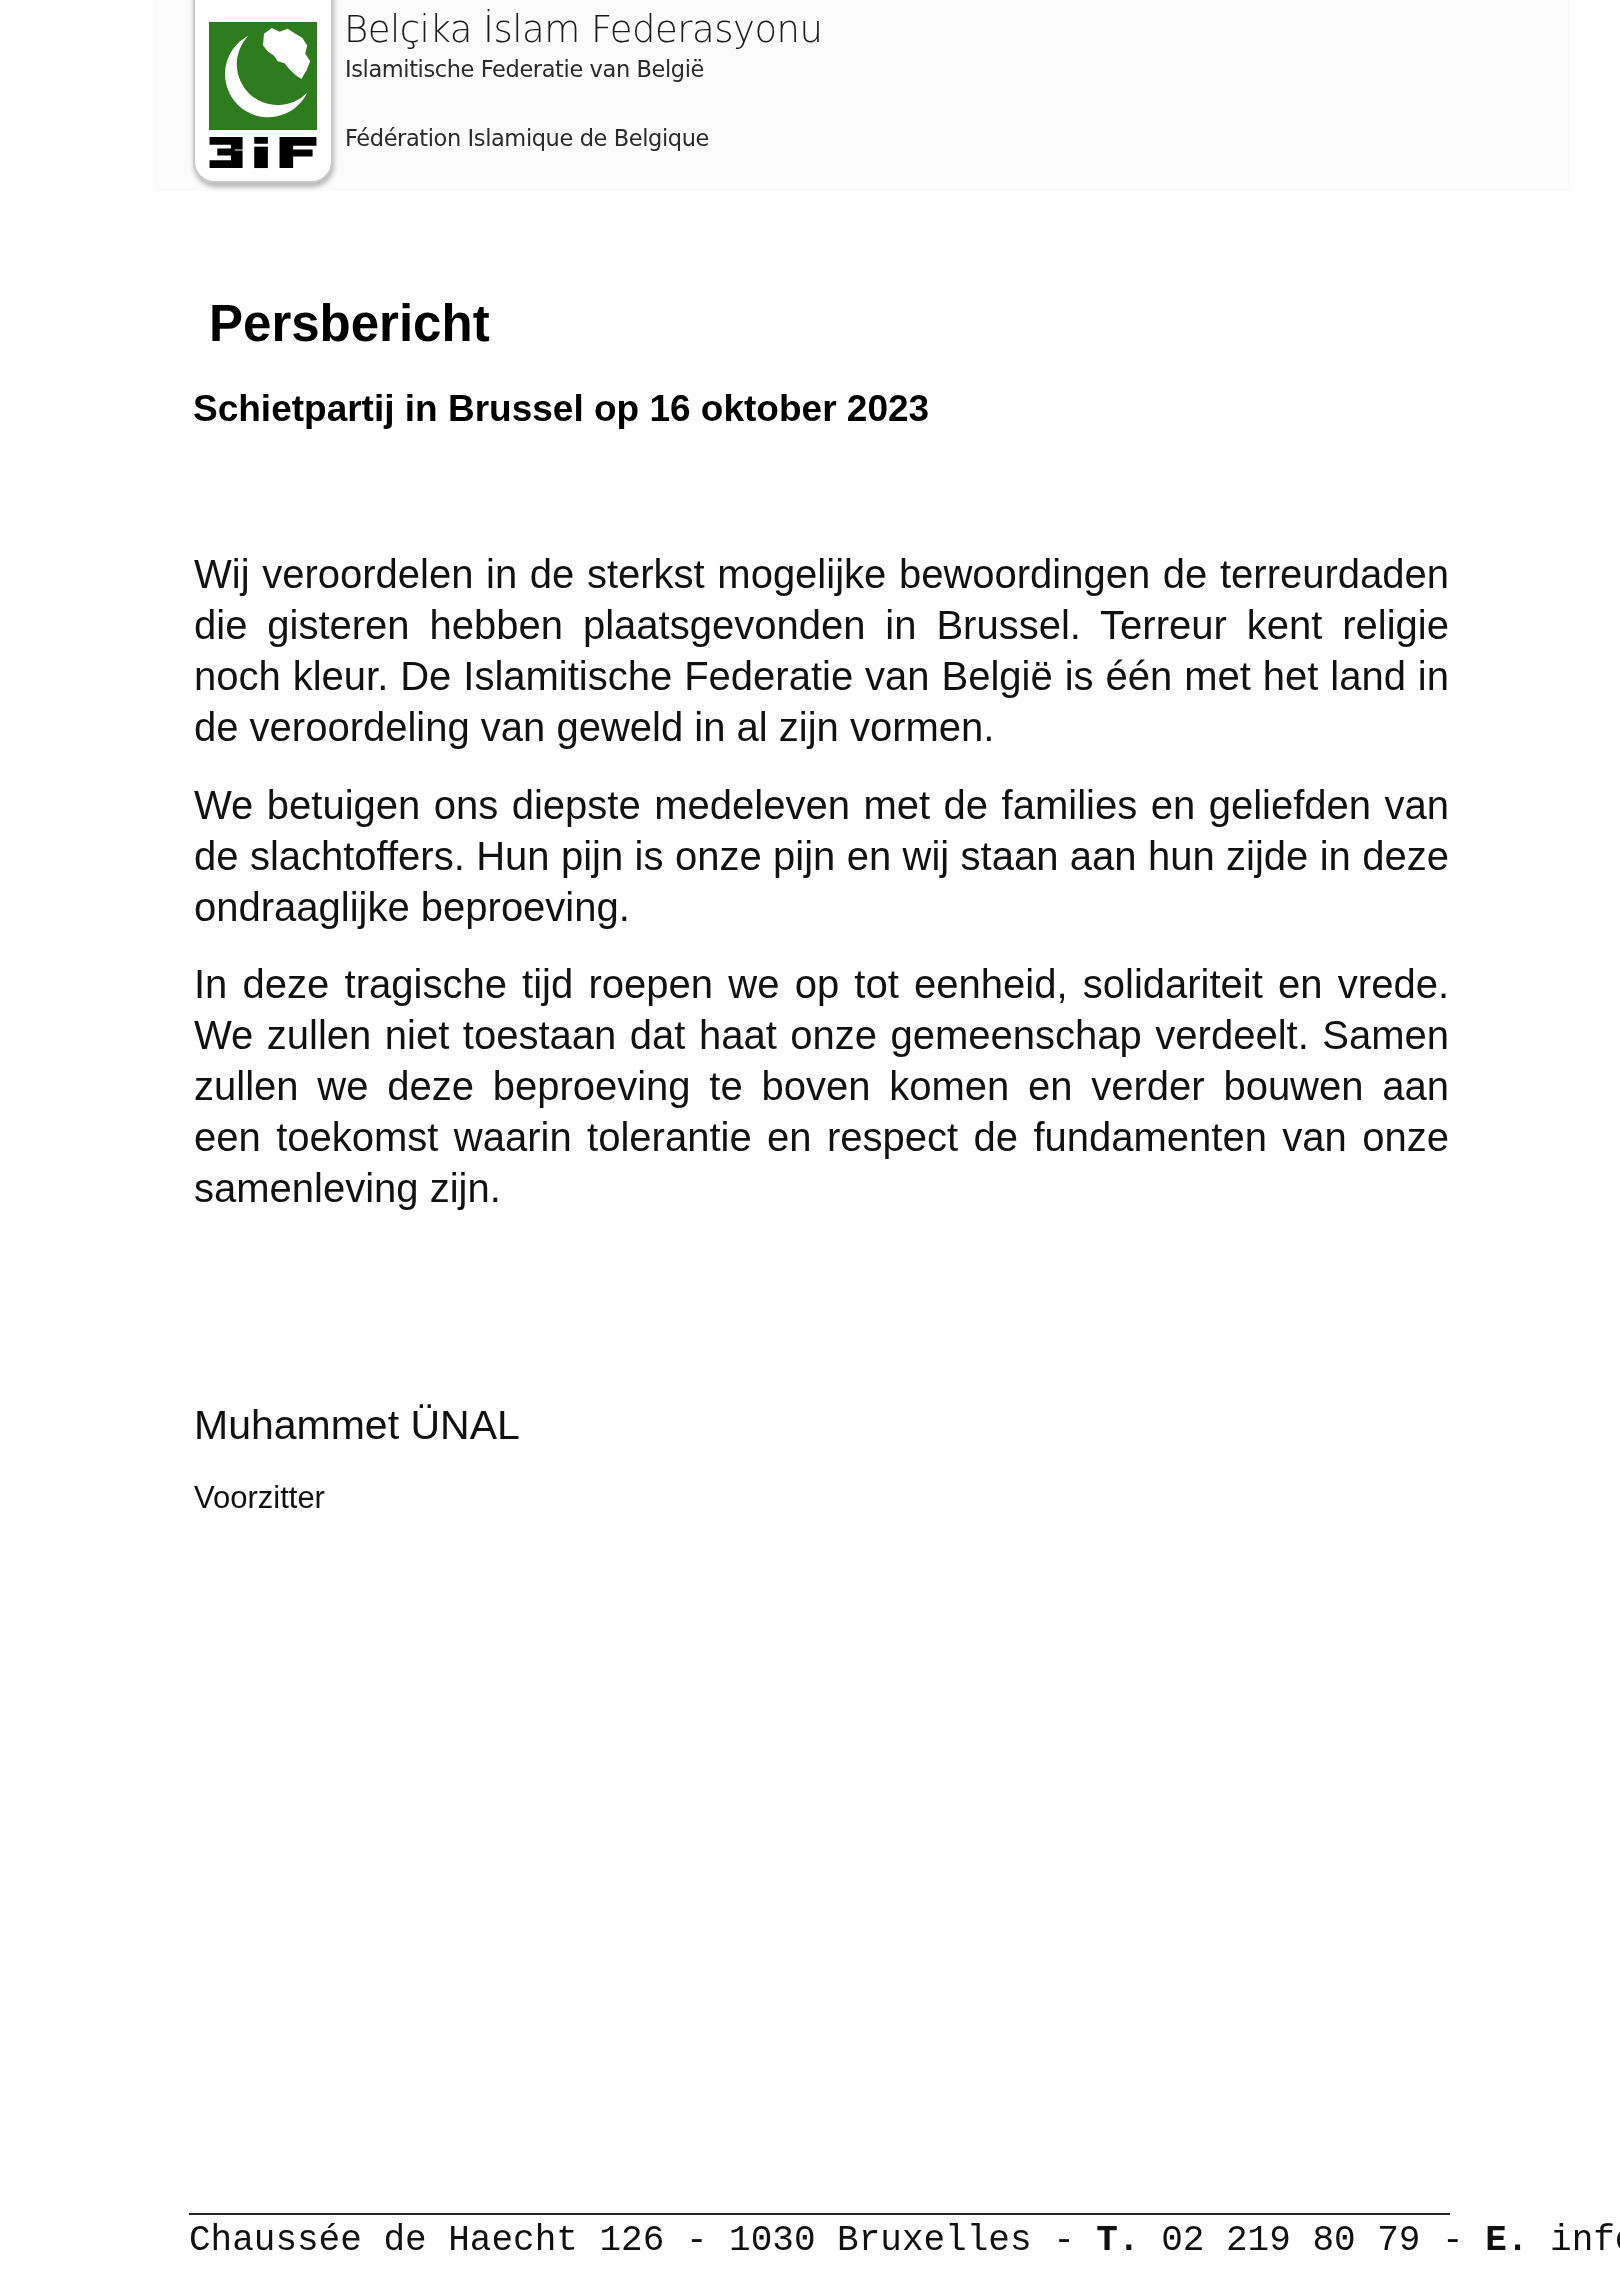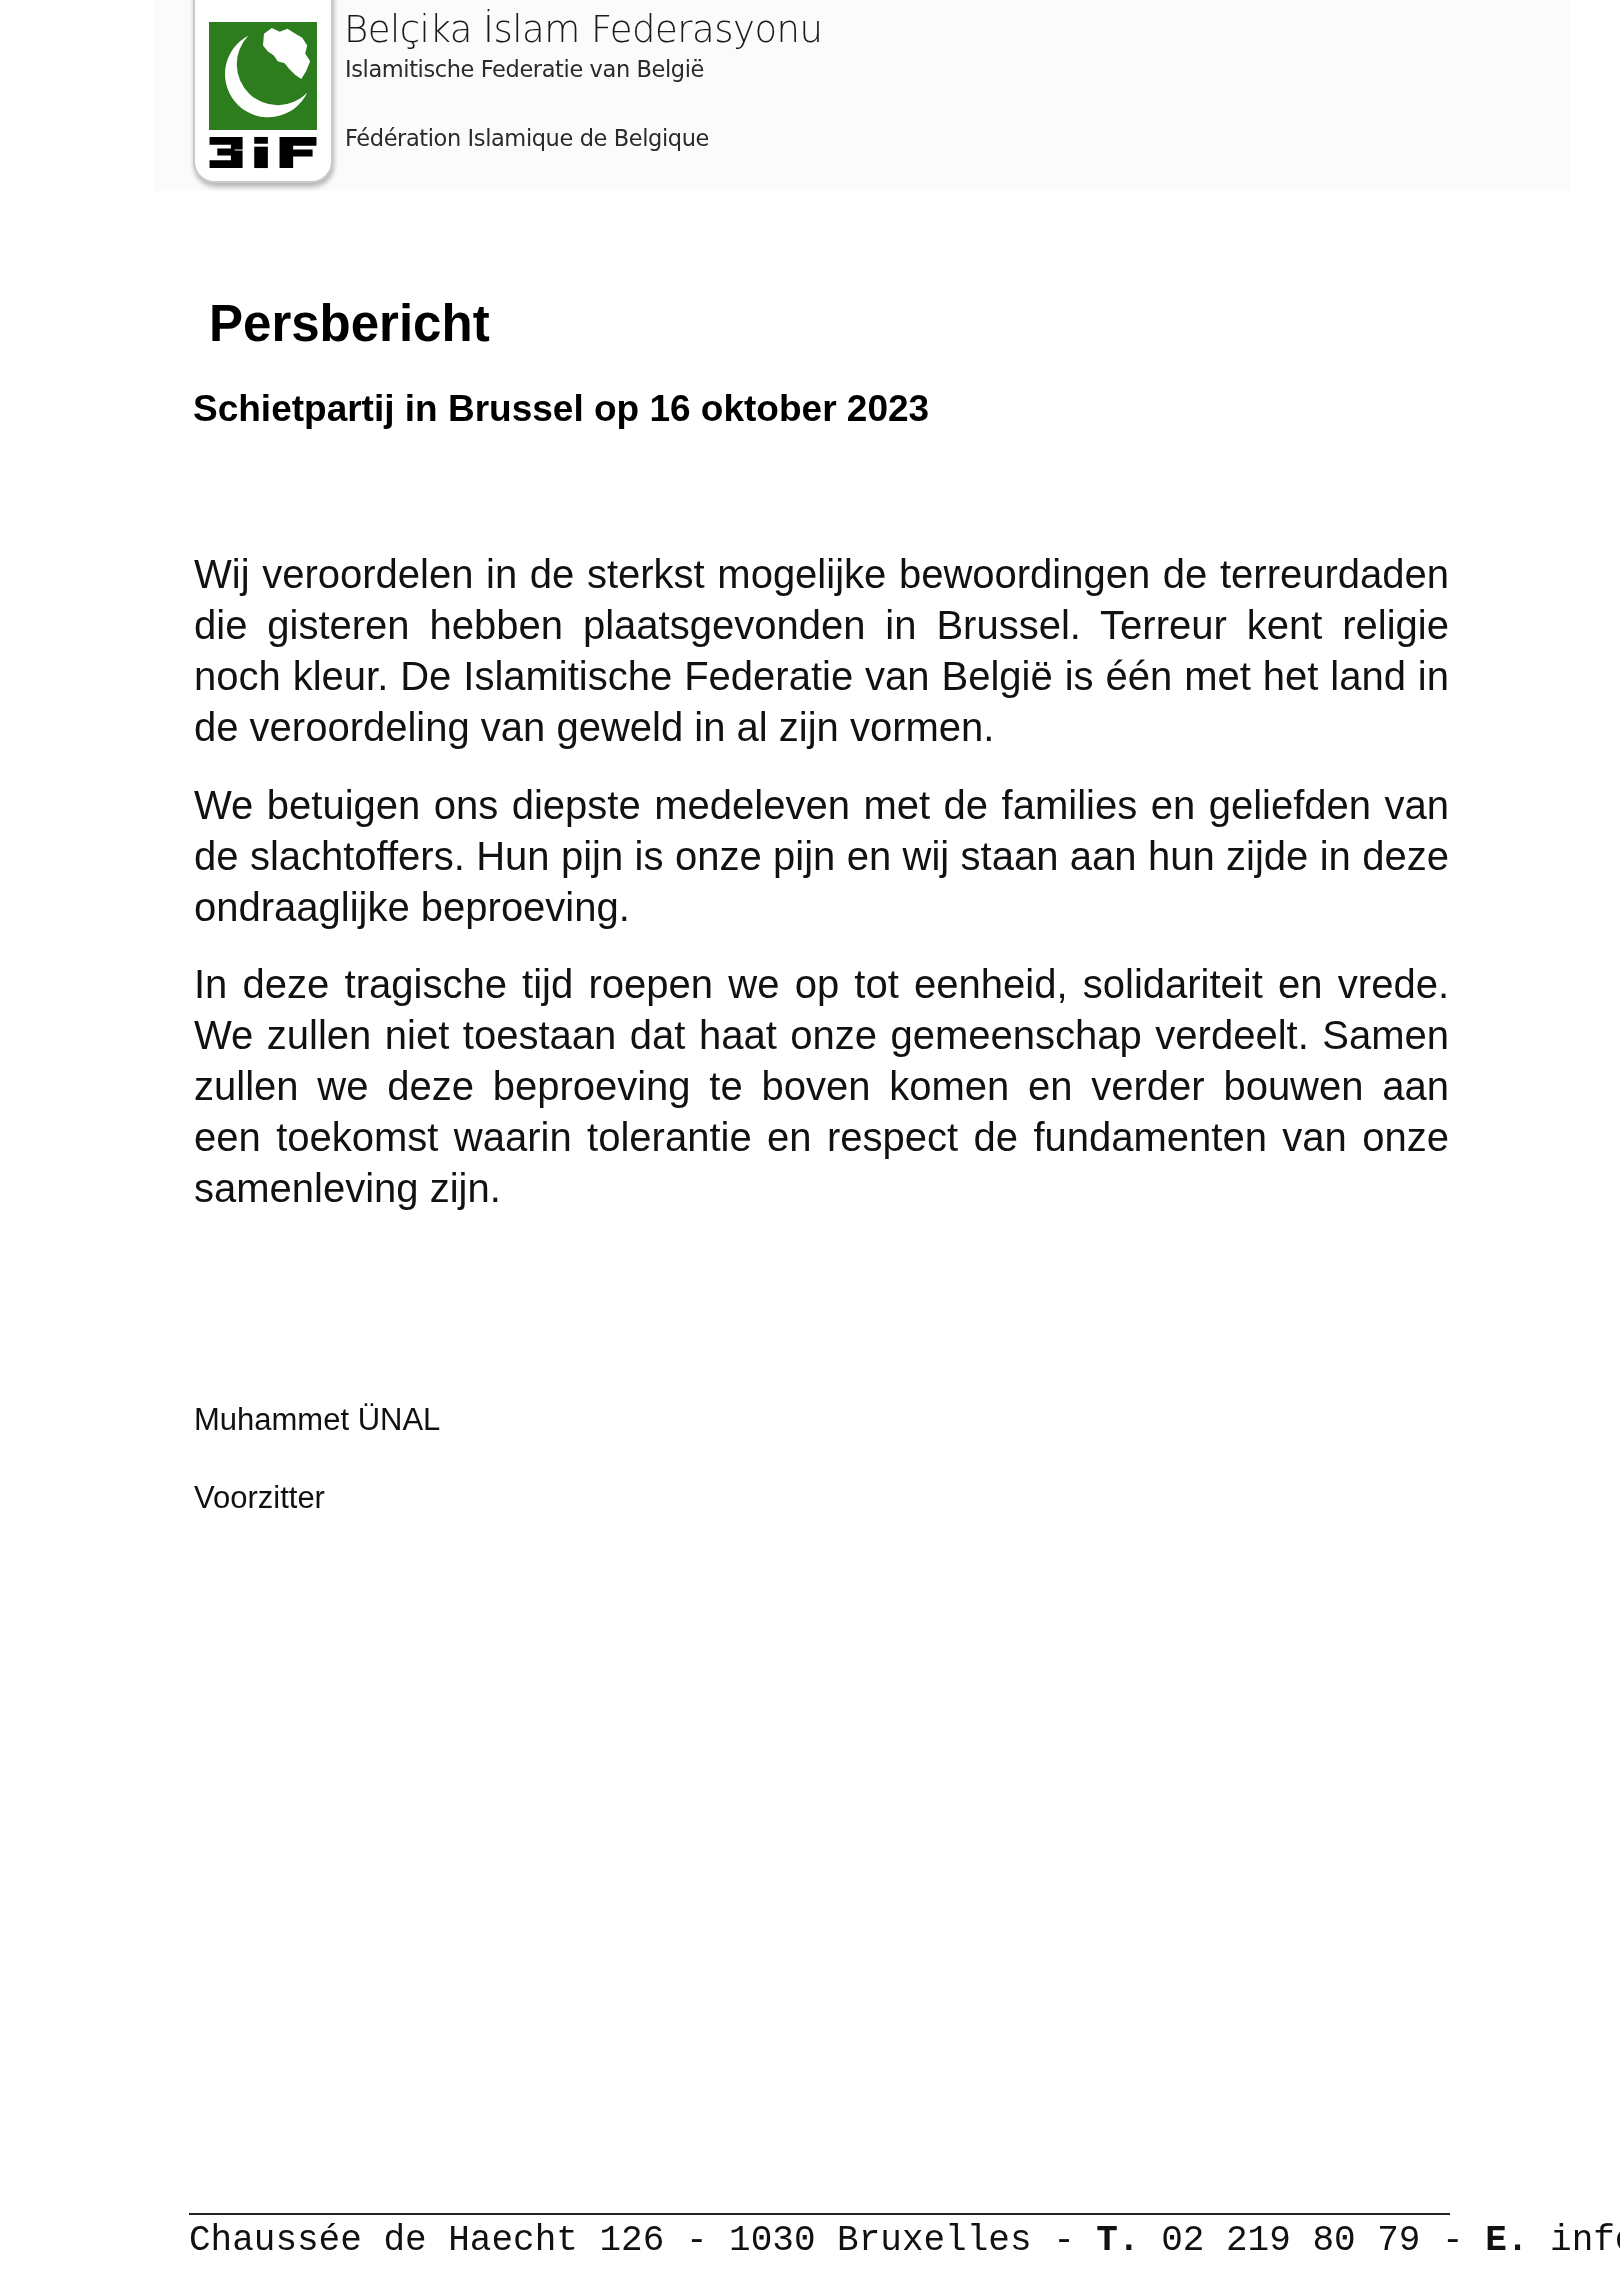--- a/index.html
+++ b/index.html
@@ -41,21 +41,21 @@
     position: absolute; left: 193px; top: 388px; margin: 0;
     font-family: "Liberation Sans", sans-serif; font-weight: bold; font-size: 37px; color: #000; text-align: right;
   }
   .body-text {
     position: absolute; left: 194px; top: 549px; width: 1255px;
     font-family: "Liberation Sans", sans-serif; font-size: 40px; line-height: 51px; color: #111;
   }
   .body-text p { margin: 0 0 26.5px 0; text-align: justify; }
   .signature-name {
     position: absolute; left: 194px; top: 1402px;
-    font-family: "Liberation Sans", sans-serif; font-size: 31px; color: #111;
+    font-family: "Liberation Sans", sans-serif; font-size: 41px; color: #111;
   }
   .signature-role {
     position: absolute; left: 194px; top: 1480px;
     font-family: "Liberation Sans", sans-serif; font-size: 31px; color: #111;
   }
   .footer-rule {
     position: absolute; left: 189px; top: 2213px; width: 1261px; height: 0; border-top: 2px solid #222;
   }
   .footer {
     position: absolute; left: 189px; top: 2220px; width: 1261px; text-align: center;

